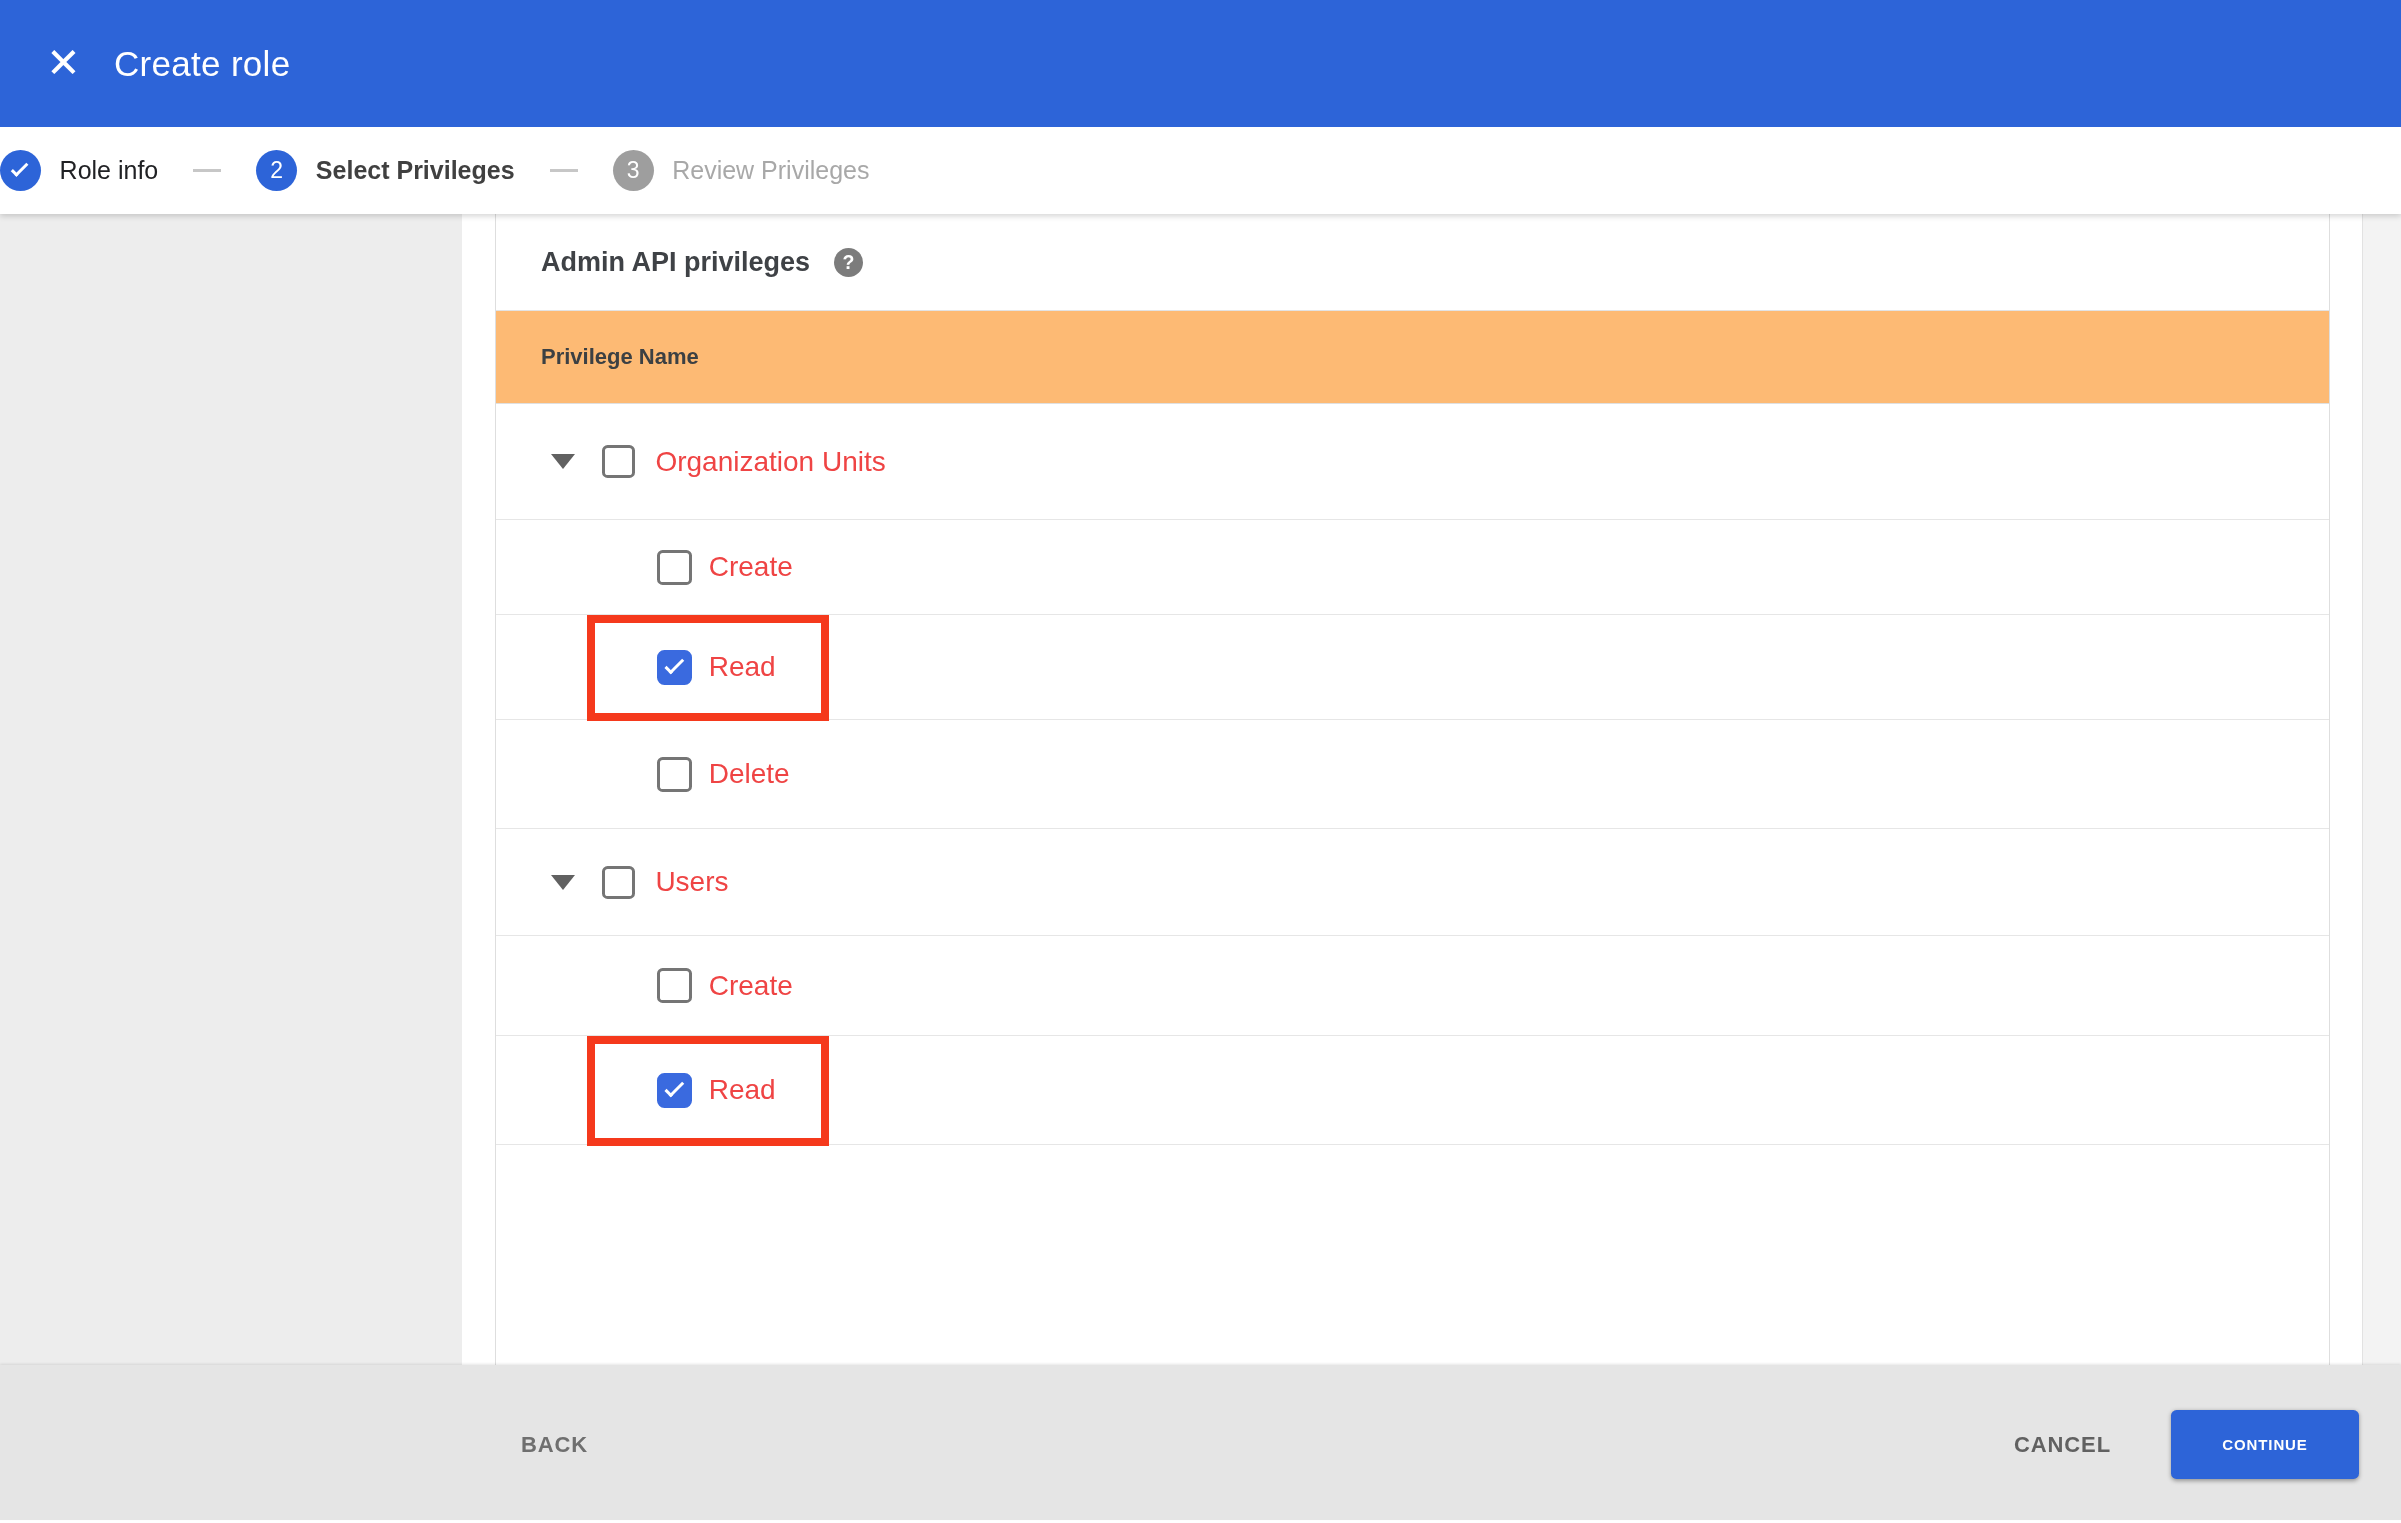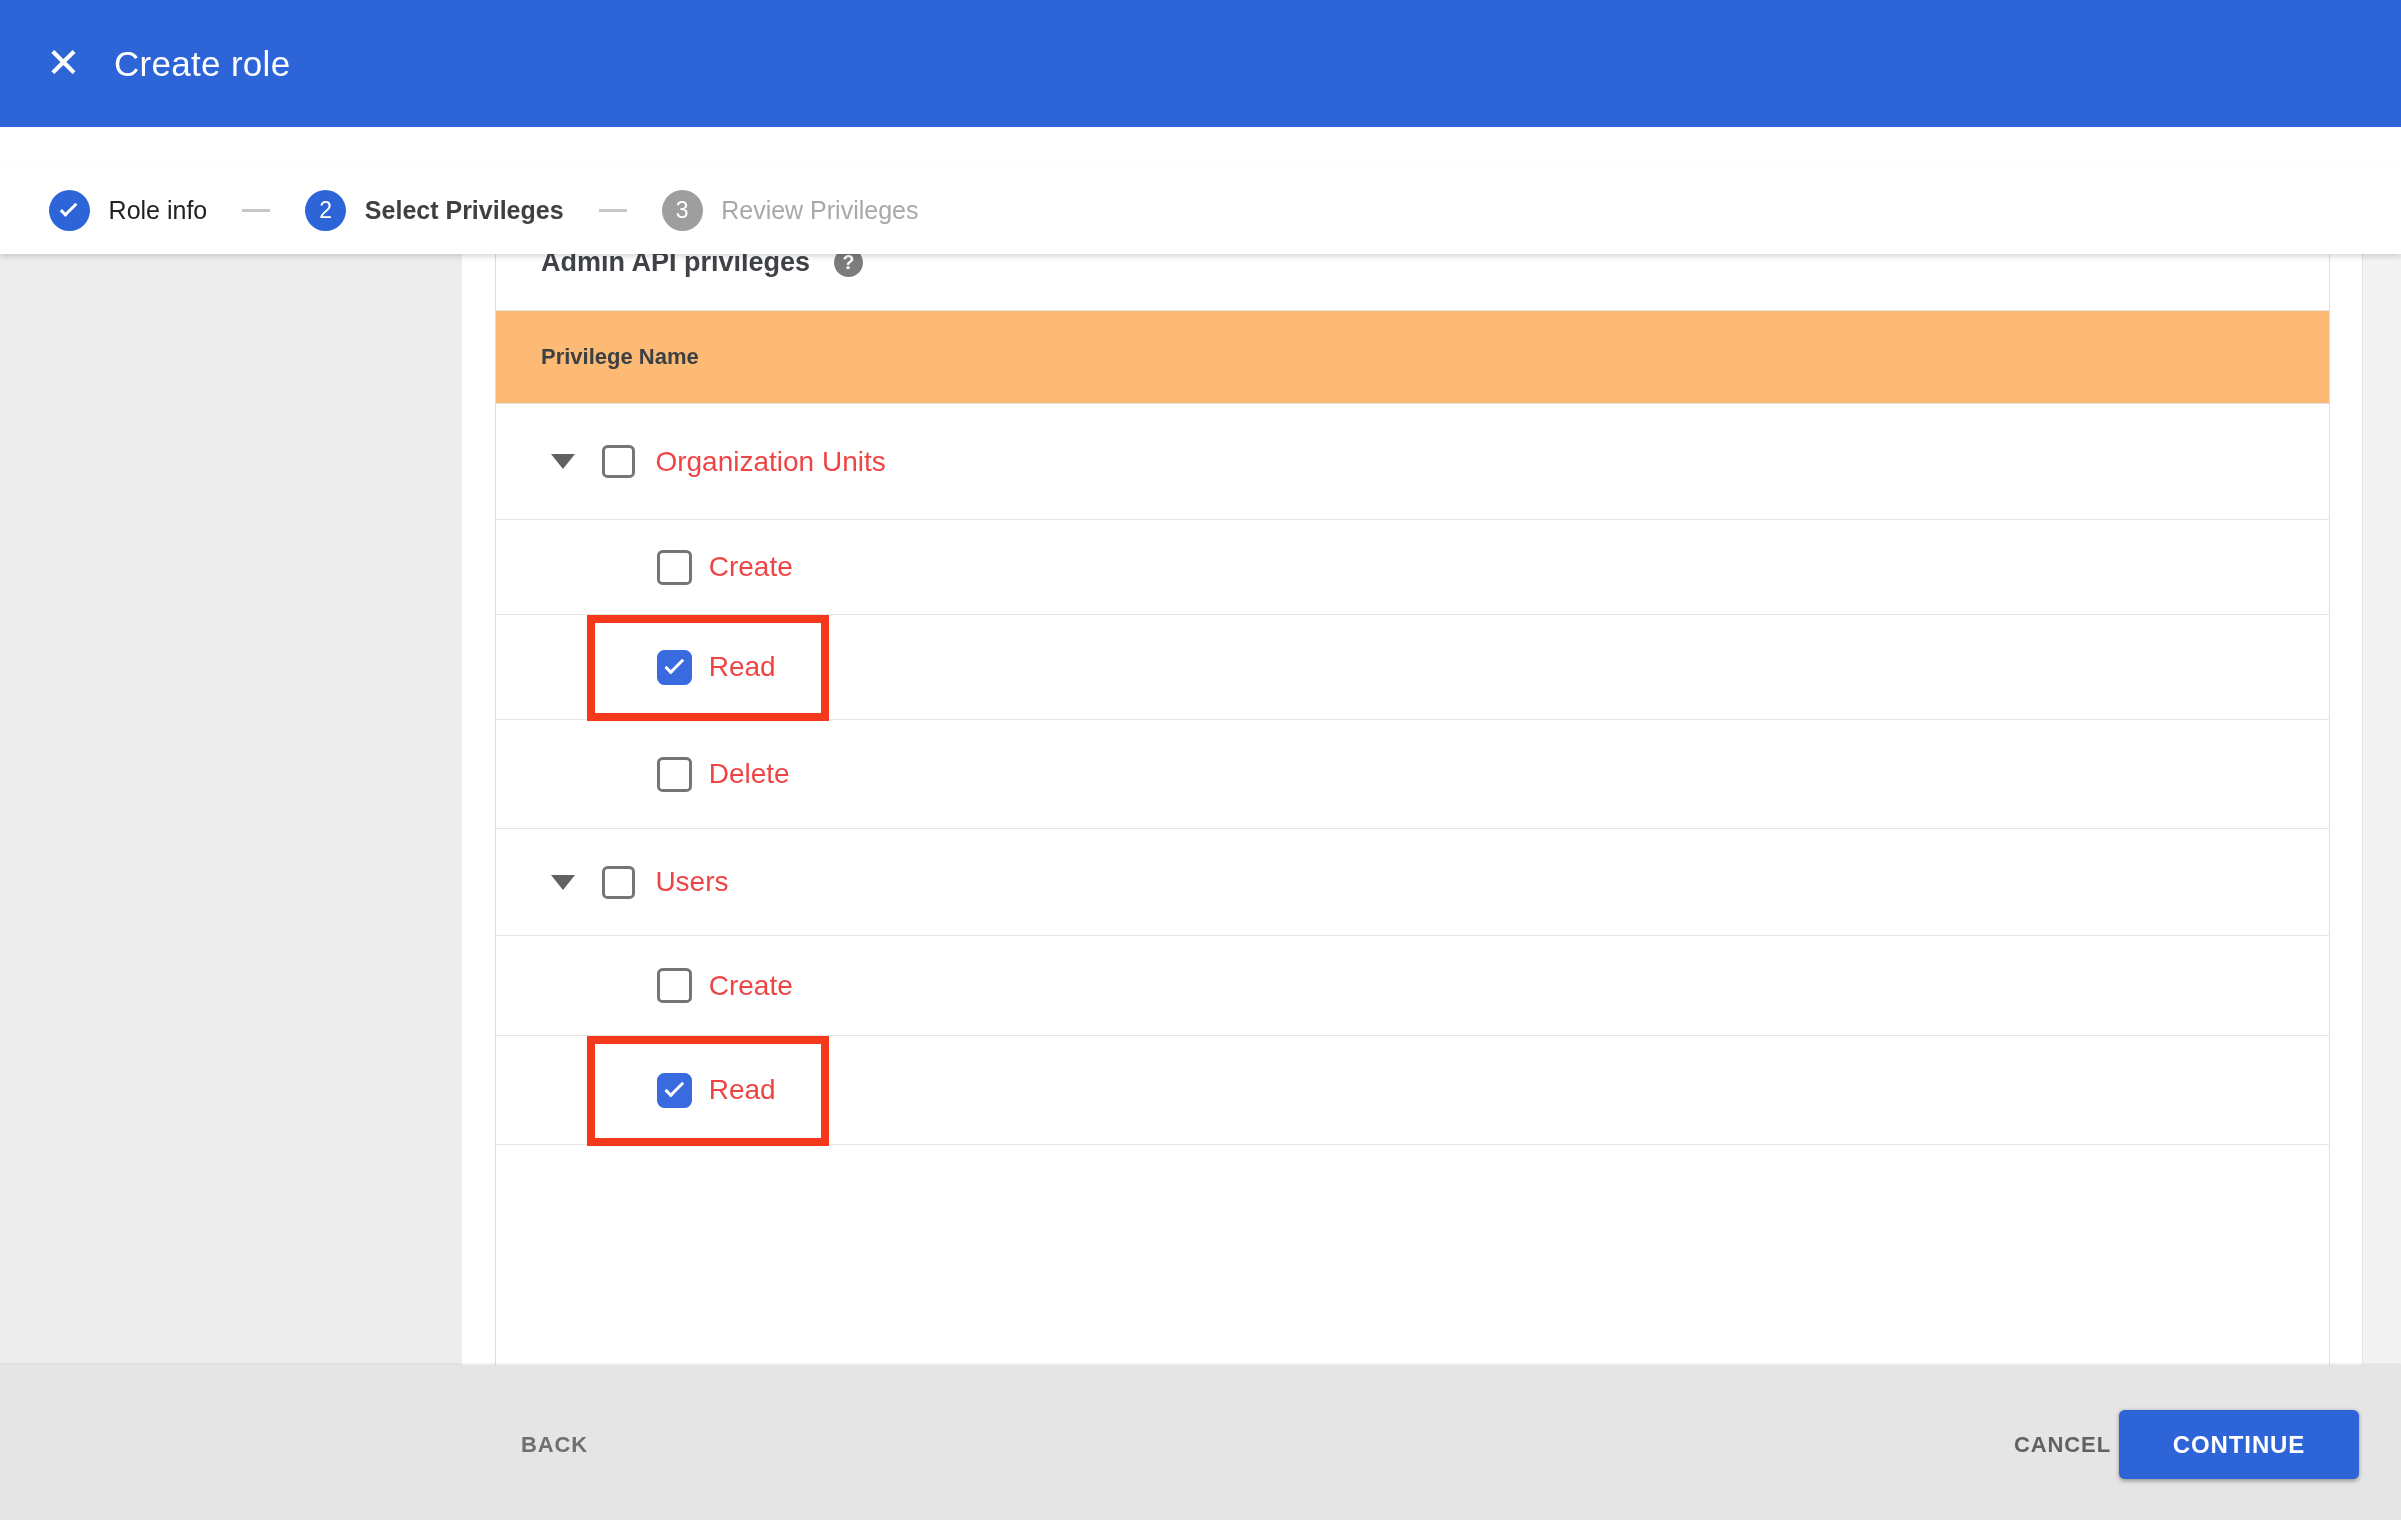--- a/index.html
+++ b/index.html
@@ -9,22 +9,22 @@
 
   
   .topbar { position:absolute; left:0; top:0; width:100%; height:127px;
     background:#2d64d8; display:flex; align-items:center; z-index:7; }
   .close-x { margin-left:41px; width:45px; color:#fff; font-size:41px; font-weight:400;
     line-height:1; cursor:pointer; text-align:center; }
   .topbar-title { margin-left:28px; color:#fff; font-size:35px; font-weight:400; letter-spacing:0.3px; }
 
   
   .stepper { position:absolute; left:0; top:127px; width:100%; height:87px; background:#fff;
-    display:flex; align-items:center; padding-left:49px; z-index:6;
-    box-shadow:0 2.8px 5.6px rgba(0,0,0,0.16);margin-top:40px; }
+    display:flex; align-items:center; z-index:6;
+    box-shadow:0 2.8px 5.6px rgba(0,0,0,0.16); }
   .step { display:flex; align-items:center; }
   .circle { width:41px; height:41px; border-radius:50%; display:flex;
     align-items:center; justify-content:center; flex:0 0 auto; }
   .circle.blue { background:#2d64d8; }
   .circle.gray { background:#9e9e9e; }
   .circle .num { color:#fff; font-size:23px; font-weight:500; }
   .checkmark { width:16.7px; height:8.4px; border-left:3.7px solid #fff; border-bottom:3.7px solid #fff;
     transform:rotate(-45deg) translate(0.9px,-1.9px); }
   .step-label { margin-left:18.6px; font-size:25px; white-space:nowrap; }
   .step-label.done { color:#202124; font-weight:500; }
@@ -78,22 +78,22 @@
   .red-box { position:absolute; left:91px; top:0; width:242px; height:calc(100% + 1.9px);
     border:8.4px solid #f5391c; z-index:3; pointer-events:none; }
 
   
   .footer { position:absolute; left:0; bottom:4px; width:100%; height:155px; background:#e5e5e5;
     z-index:8; box-shadow:0 -0.9px 2.8px rgba(0,0,0,0.12); }
   .back-btn { position:absolute; left:521px; top:45px; height:69px; display:flex; align-items:center;
     font-size:22px; font-weight:700; color:#6f6f6f; letter-spacing:0.9px; cursor:pointer; }
   .cancel-btn { position:absolute; right:290px; top:45px; height:69px; display:flex; align-items:center;
     font-size:22px; font-weight:700; color:#616161; letter-spacing:0.9px; cursor:pointer; }
-  .continue-btn { position:absolute; right:42px; top:45px; width:240px; height:69px;
-    background:#2d64d8; border-radius:5.6px; color:#fff; font-size:24px; font-weight:700;
+  .continue-btn { position:absolute; right:42px; top:45px; width:188px; height:69px;
+    background:#2d64d8; border-radius:5.6px; color:#fff; font-size:15px; font-weight:700;
     letter-spacing:0.9px; display:flex; align-items:center; justify-content:center; cursor:pointer;
     box-shadow:0 1.9px 4.6px rgba(0,0,0,0.35); border:none; font-family:"Liberation Sans", sans-serif; }
 </style>
 </head>
 <body>
 
 <div class="app">
 
   <div class="topbar">
     <div class="close-x">✕</div>

